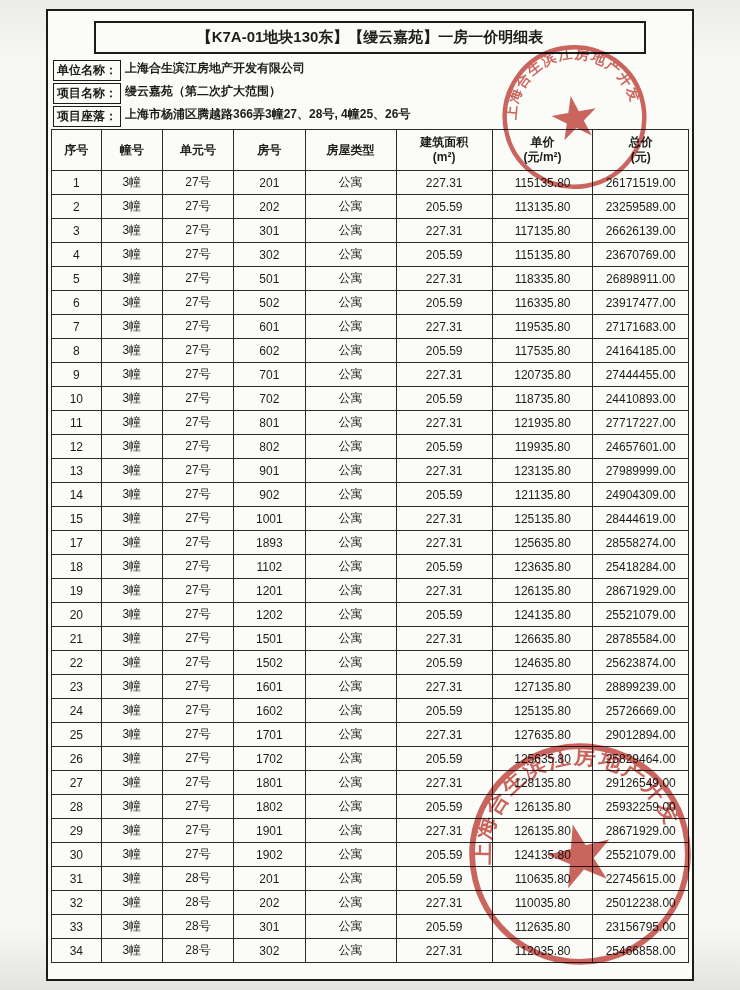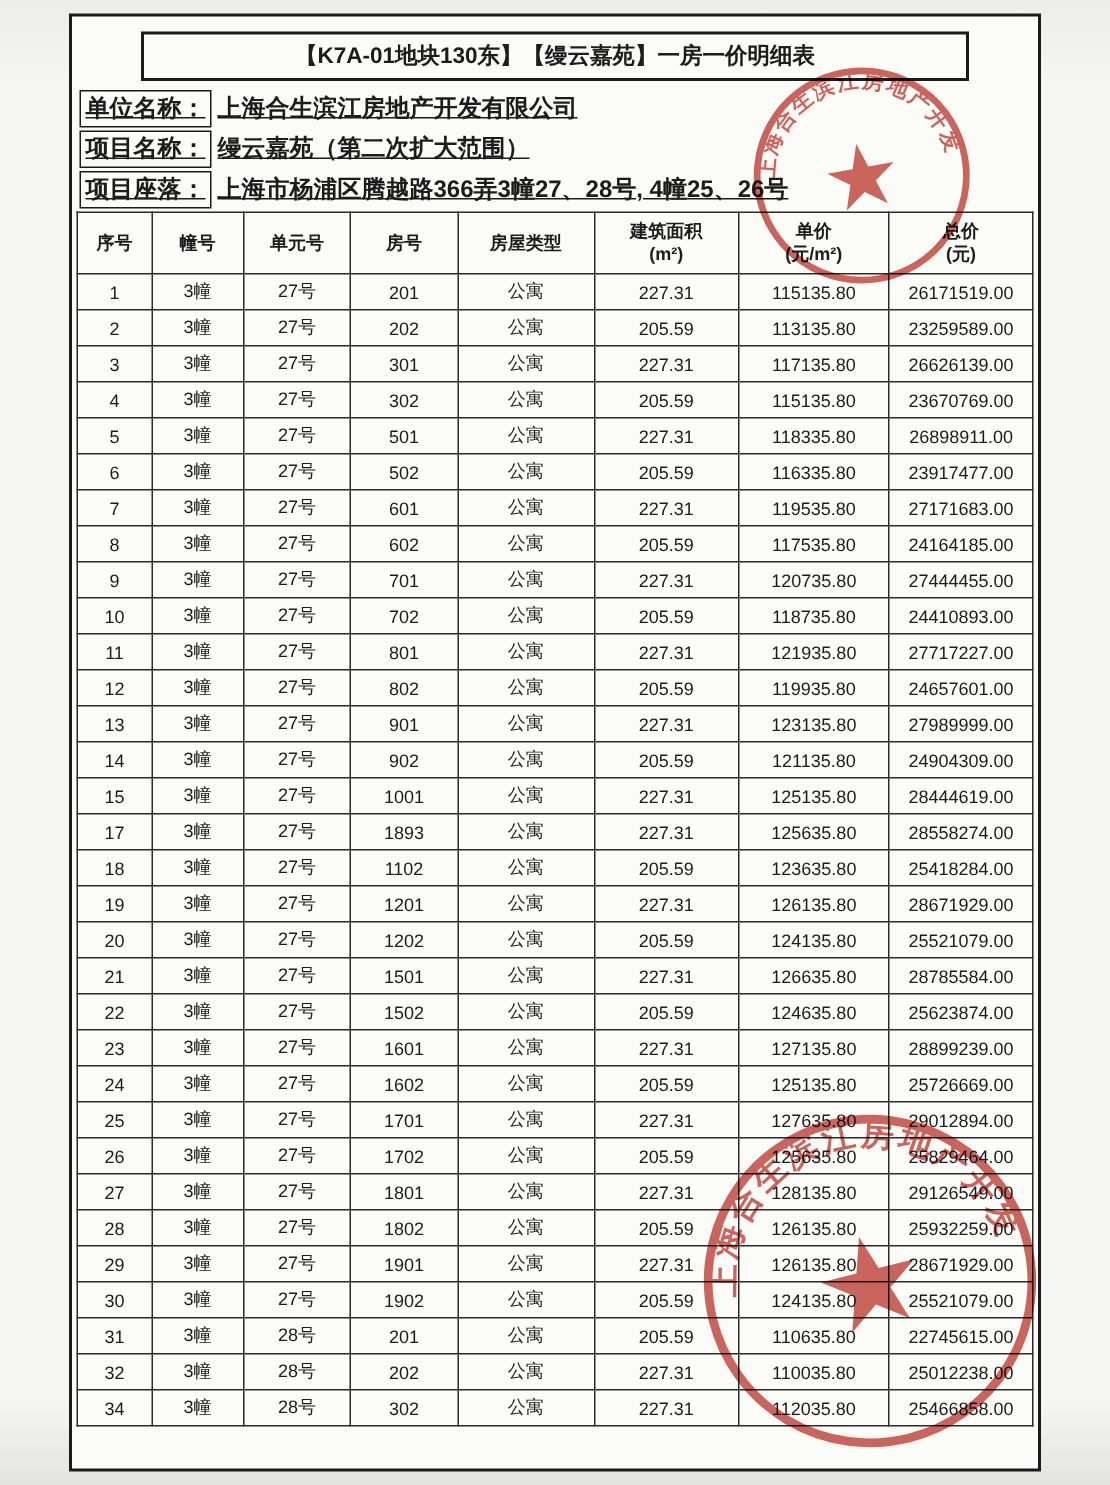--- a/index.html
+++ b/index.html
@@ -30,25 +30,23 @@
     width:86%;
     border:2px solid #1b1b1b;
     text-align:center;
     font-weight:bold;
     font-size:15px;
     padding:5px 0;
     background:#fbfbf8;
   }
   .info-row{
     display:flex;
-    align-items:center;
-    font-size:16px;
+    font-size:12px;
     font-weight:bold;
     margin:0 0 2px 2px;
-    text-decoration:underline;
   }
   .info-label{
     border:1.5px solid #1b1b1b;
     padding:1px 3px;
     margin-right:4px;
     white-space:nowrap;
   }
   .info-value{white-space:nowrap;}
   table.price-table{
     width:100%;
@@ -439,20 +437,30 @@
             <td>32</td>
             <td>3幢</td>
             <td>28号</td>
             <td>202</td>
             <td>公寓</td>
             <td>227.31</td>
             <td>110035.80</td>
             <td>25012238.00</td>
           </tr>
           <tr>
+            <td>33</td>
+            <td>3幢</td>
+            <td>28号</td>
+            <td>301</td>
+            <td>公寓</td>
+            <td>205.59</td>
+            <td>112635.80</td>
+            <td>23156795.00</td>
+          </tr>
+          <tr>
             <td>34</td>
             <td>3幢</td>
             <td>28号</td>
             <td>302</td>
             <td>公寓</td>
             <td>227.31</td>
             <td>112035.80</td>
             <td>25466858.00</td>
           </tr>
         </tbody>

